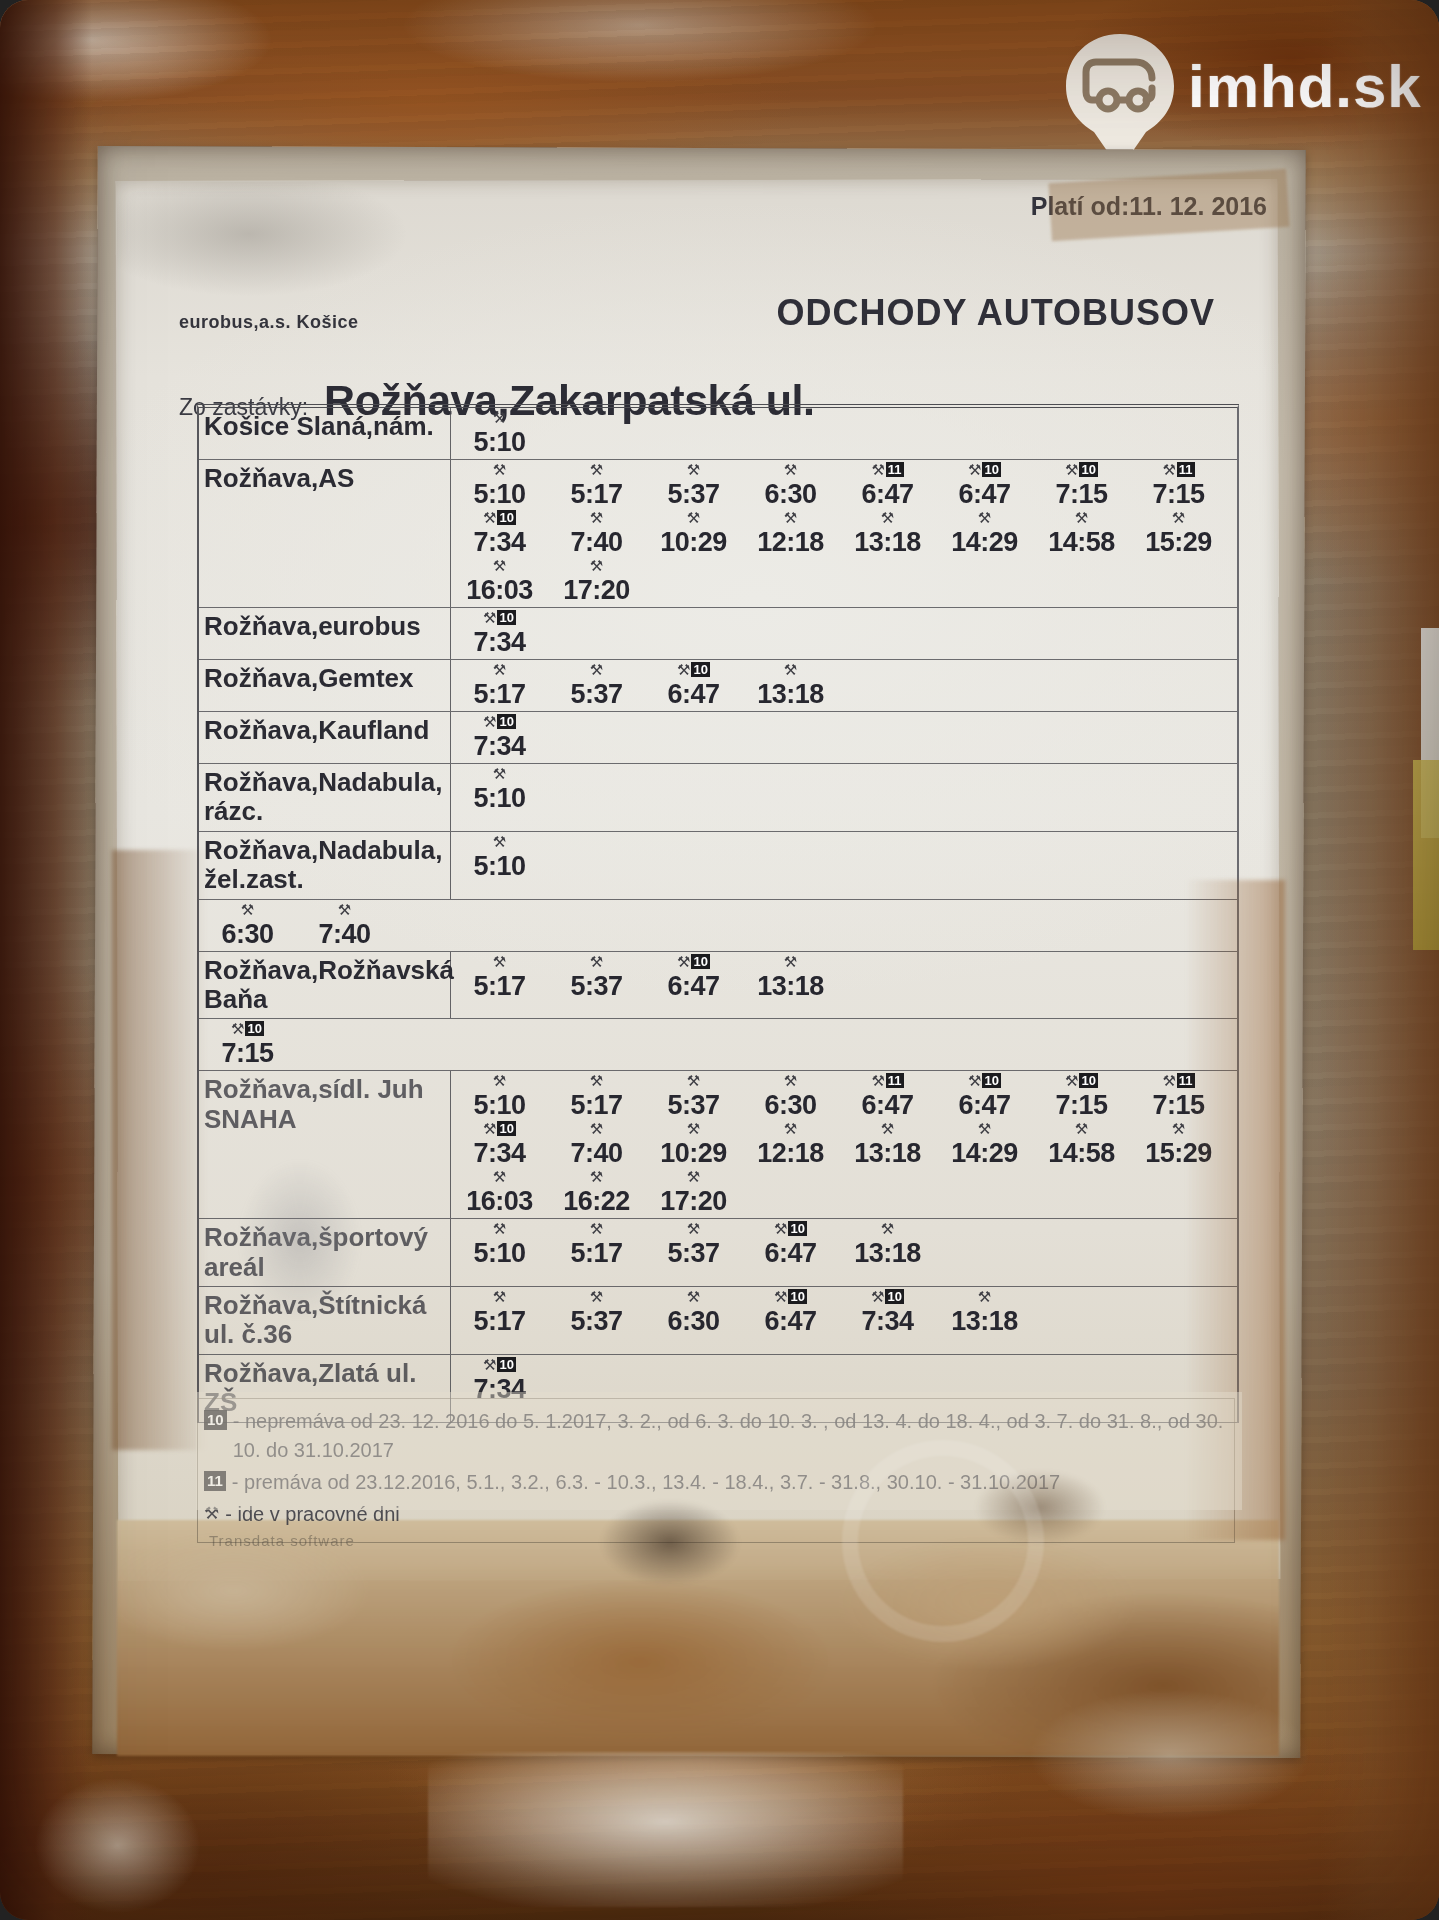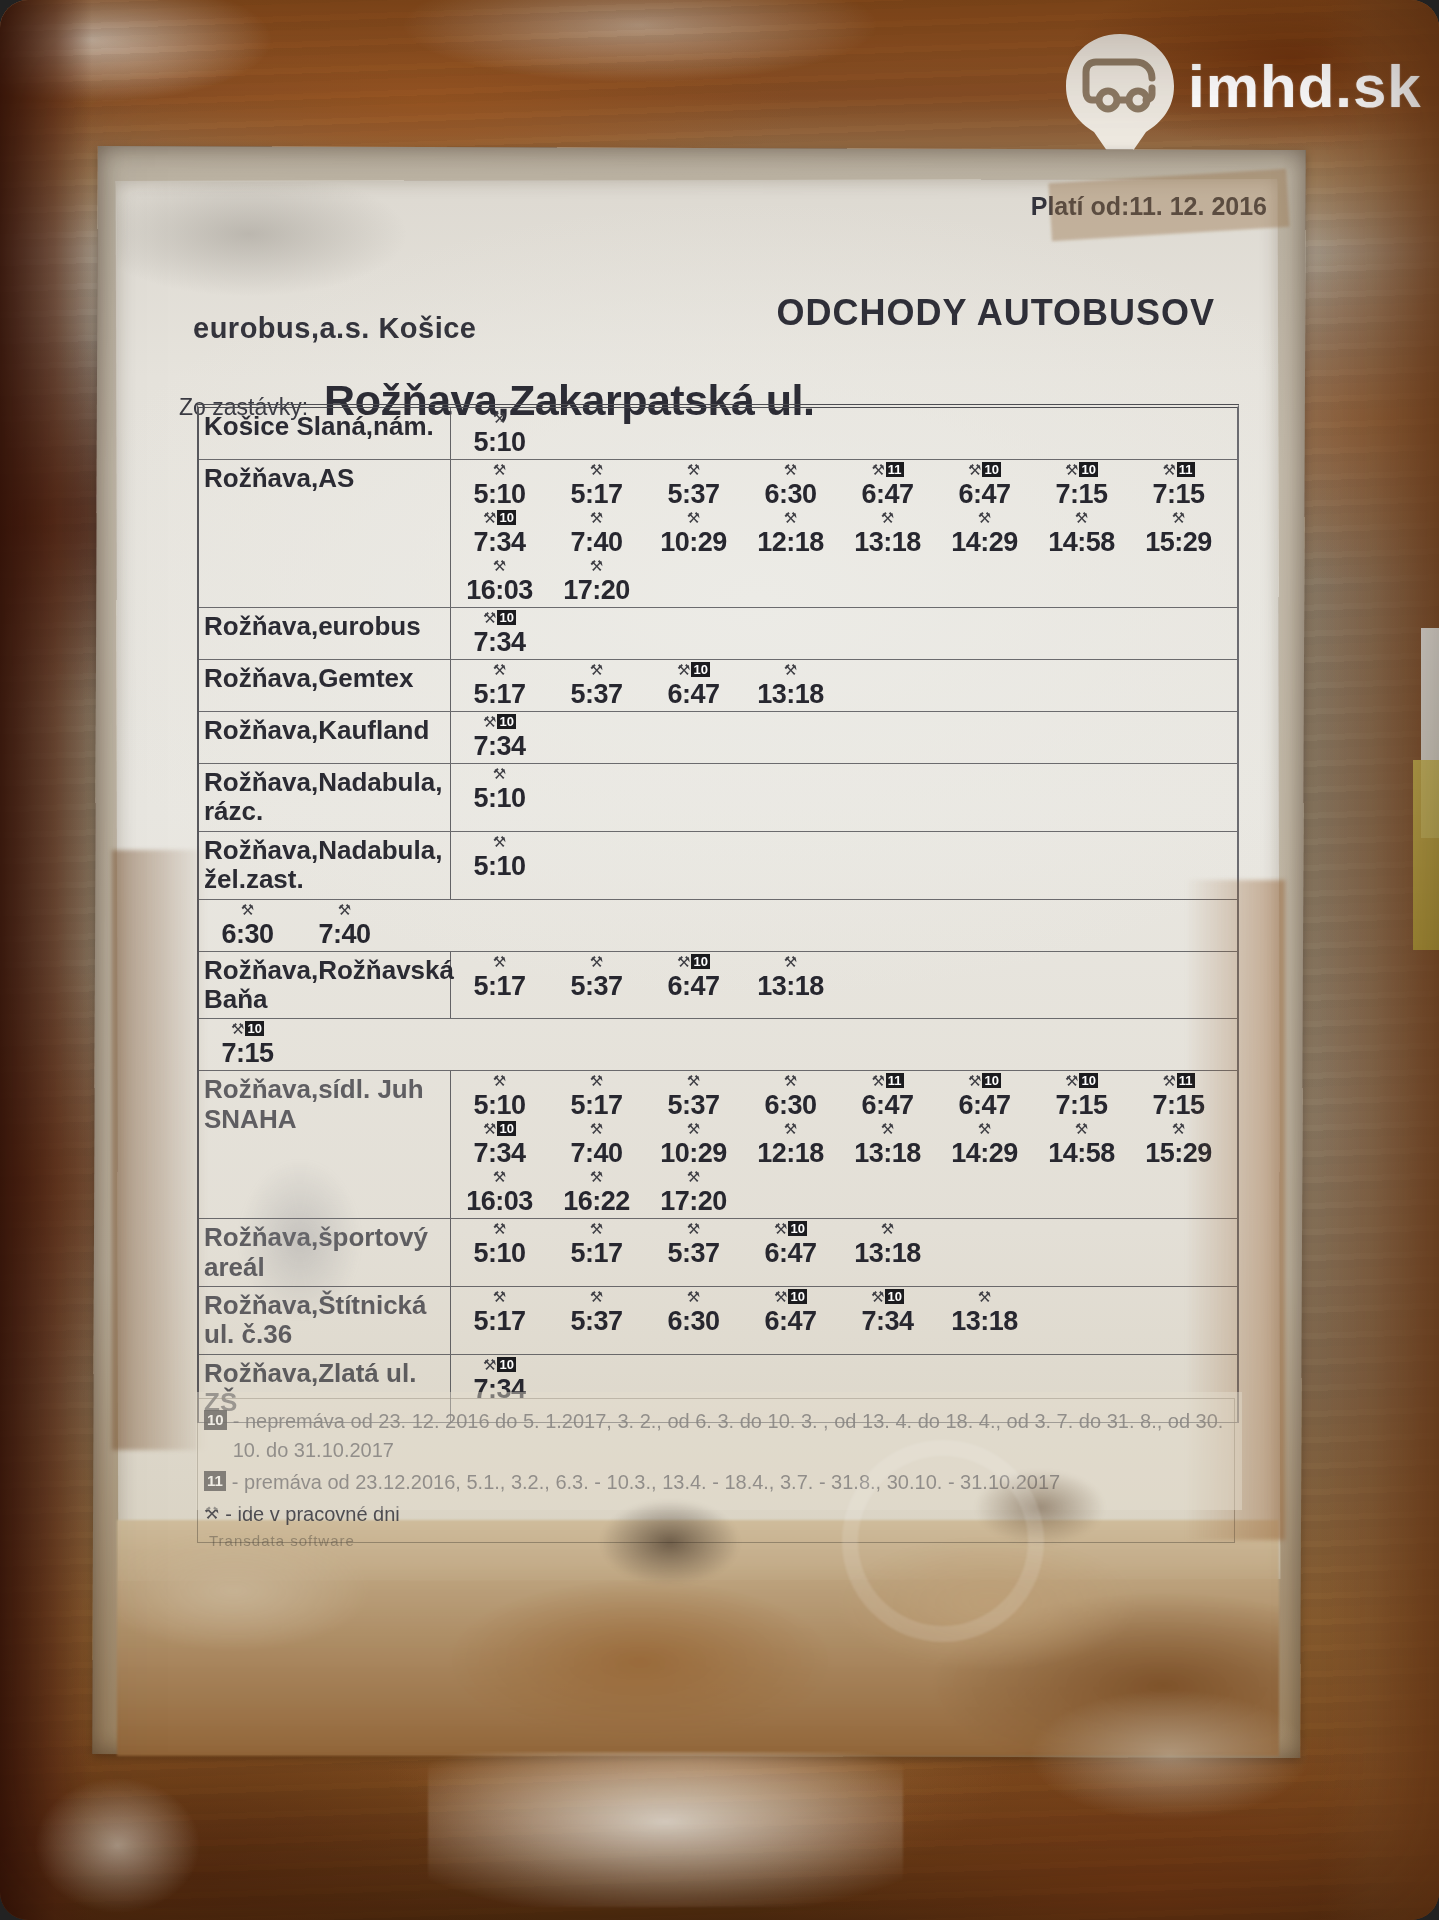--- a/index.html
+++ b/index.html
@@ -56,21 +56,21 @@
   .paper-bottom{position:absolute;left:117px;top:1520px;width:1162px;height:236px;
     background:
       radial-gradient(180px 80px at 10% 30%, rgba(200,180,150,.9), transparent 75%),
       radial-gradient(260px 110px at 45% 60%, rgba(150,100,50,.8), transparent 75%),
       radial-gradient(200px 90px at 75% 35%, rgba(190,160,120,.85), transparent 75%),
       radial-gradient(300px 120px at 90% 70%, rgba(120,75,35,.85), transparent 78%),
       linear-gradient(180deg, rgba(205,185,150,.9), rgba(145,100,55,.95));
     filter:blur(1px);}
   
   .content{position:absolute;left:117px;top:180px;width:1162px;color:#2b2b33;}
-  .company{position:absolute;left:76px;top:132px;font-size:29px;font-weight:bold;letter-spacing:.5px;color:#34343c;}
+  .company{position:absolute;left:62px;top:132px;font-size:18px;font-weight:bold;letter-spacing:.5px;color:#34343c;}
   .title{position:absolute;left:0;right:64px;top:112px;text-align:right;font-size:36px;font-weight:bold;letter-spacing:1px;color:#2f2f38;}
   .fromline{position:absolute;left:62px;top:196px;width:1060px;}
   .from-label{font-size:23px;color:#3a3a42;}
   .stop-name{font-size:43px;font-weight:bold;letter-spacing:-.5px;color:#2c2c35;margin-left:16px;}
   .valid{position:absolute;right:12px;top:12px;font-size:25px;font-weight:bold;color:#33333c;}
   .valid .vdate{}
   
   .tbl{position:absolute;left:80px;top:224px;width:1038px;
     border-top:4px double #4d4d52;border-left:2px solid #57575c;border-right:2px solid #6b6b70;}
   .row{display:flex;border-bottom:1px solid rgba(75,75,80,.8);}

